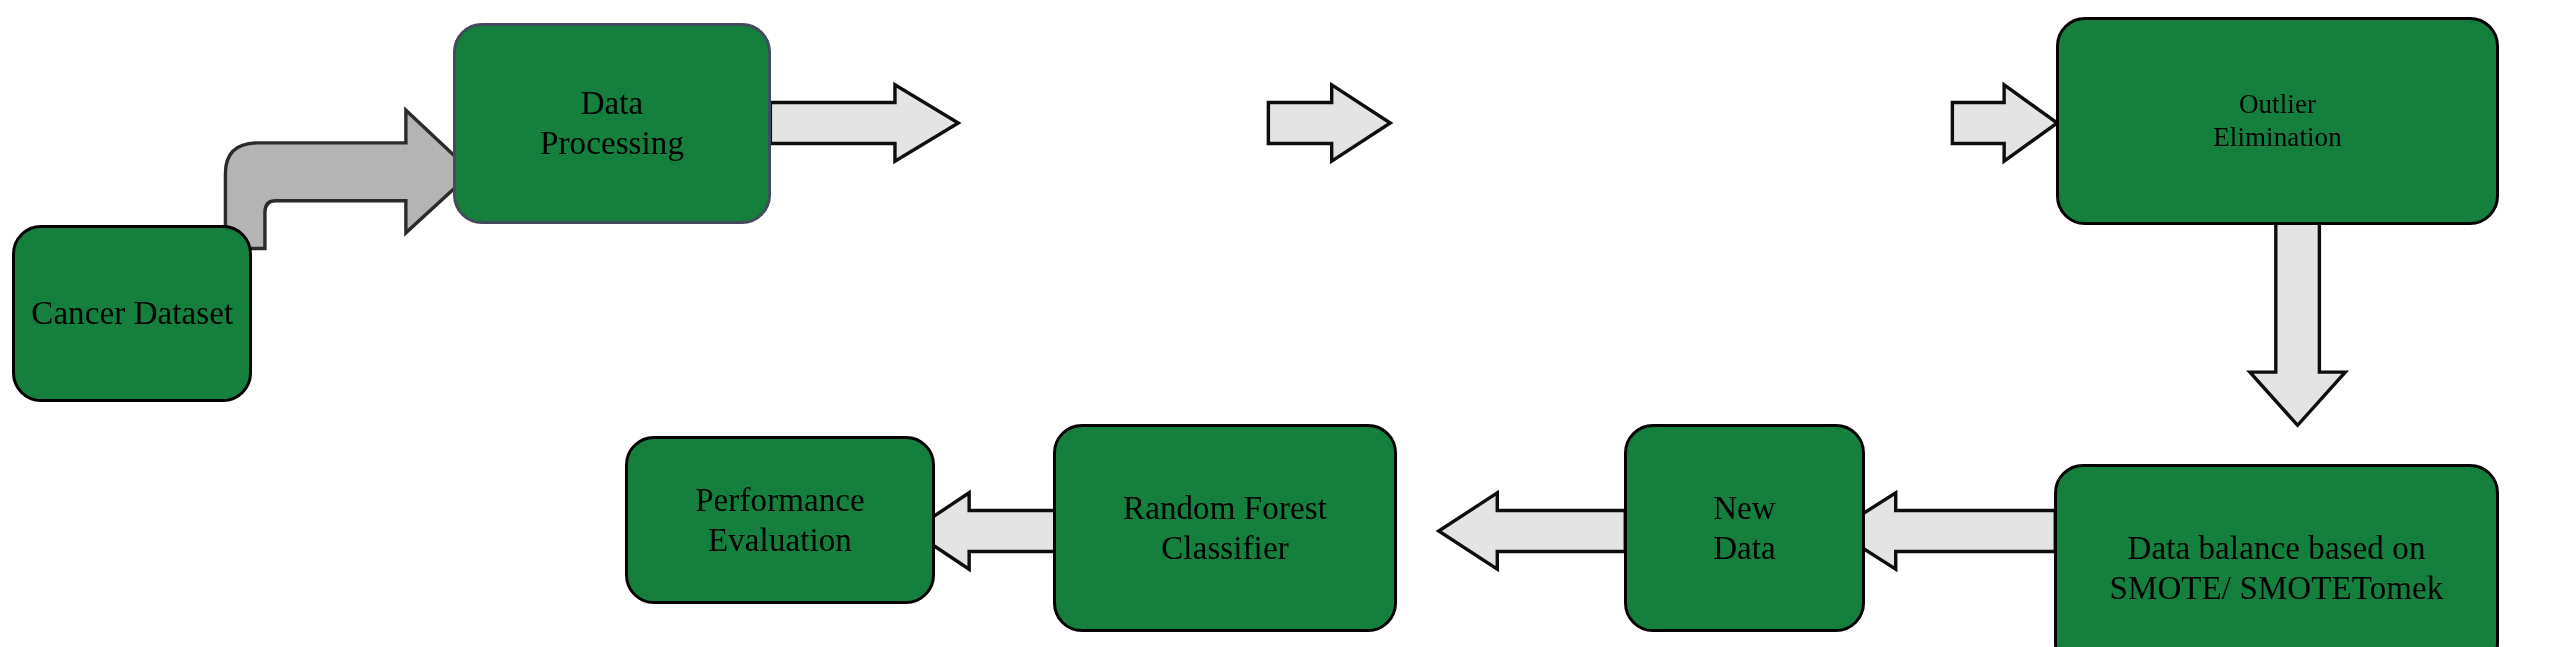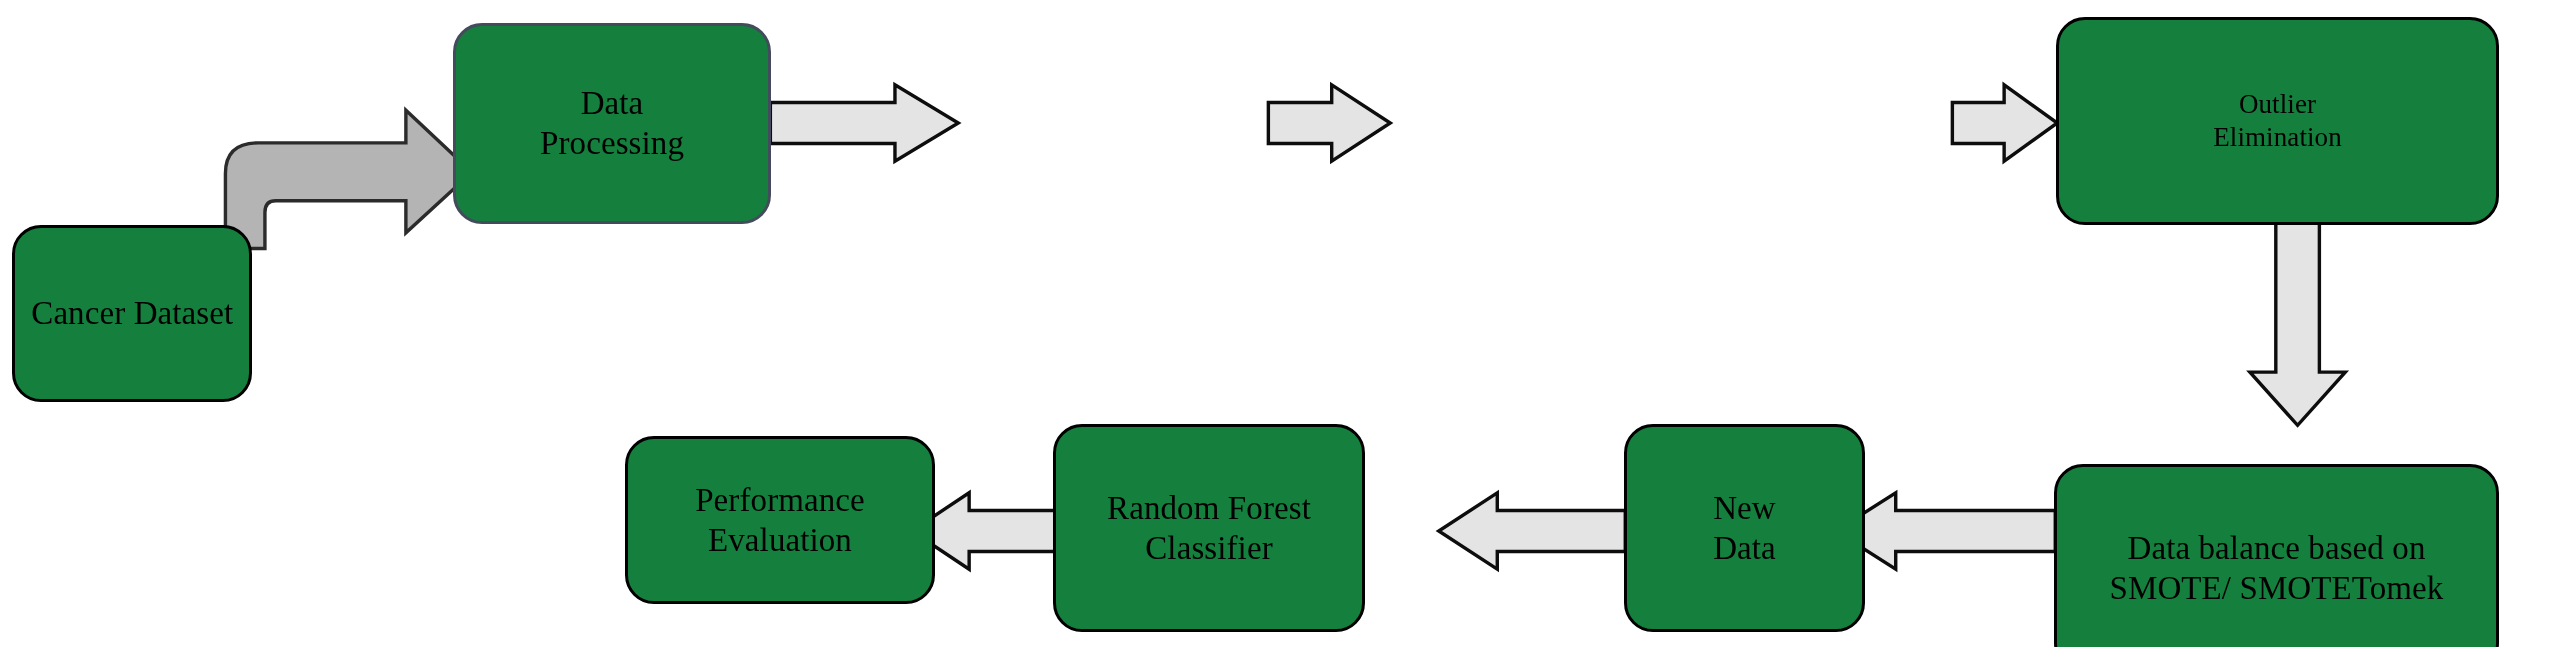--- a/index.html
+++ b/index.html
@@ -124,21 +124,21 @@
   <div class="node" style="left:2054px; top:424px; width:445px; height:208px; font-size:33px;margin-top:40px;">
     <span class="node-label">Data balance based on
 SMOTE/ SMOTETomek</span>
   </div>
 
   <div class="node" style="left:1624px; top:424px; width:241px; height:208px; font-size:33px;">
     <span class="node-label">New
 Data</span>
   </div>
 
-  <div class="node" style="left:1053px; top:424px; width:312px; height:208px; font-size:33px;">
+  <div class="node" style="left:1053px; top:424px; width:344px; height:208px; font-size:33px;">
     <span class="node-label">Random Forest
 Classifier</span>
   </div>
 
   <div class="node" style="left:601px; top:436px; width:310px; height:168px; font-size:33px;margin-left:24px;">
     <span class="node-label">Performance
 Evaluation</span>
   </div>
 
 </div>

